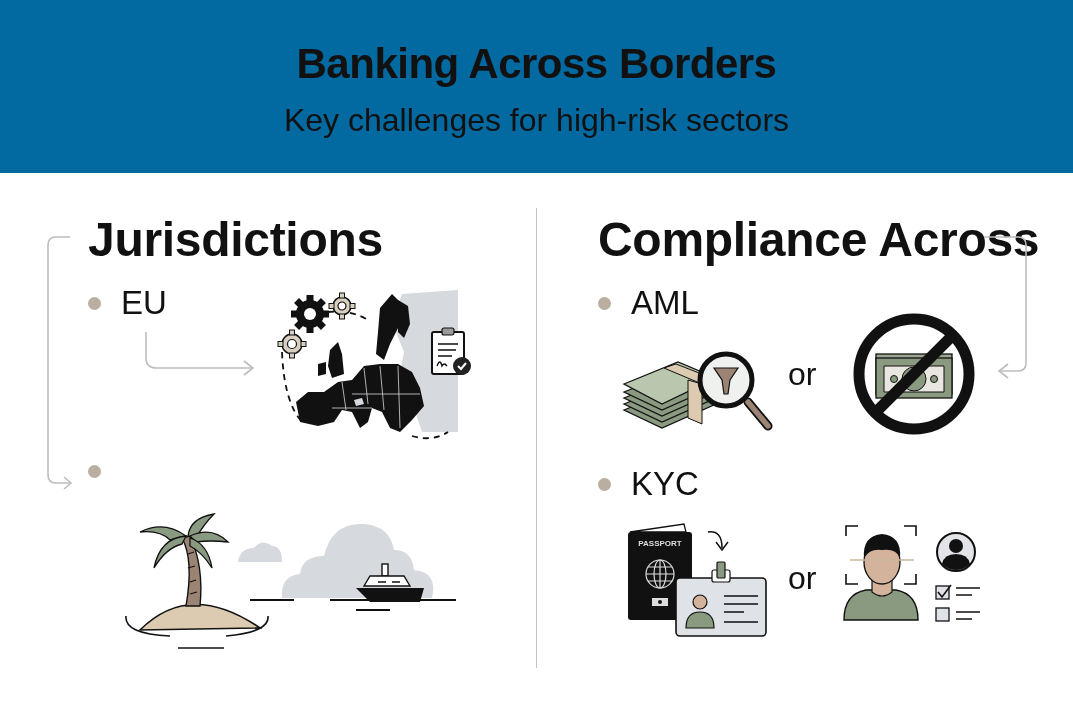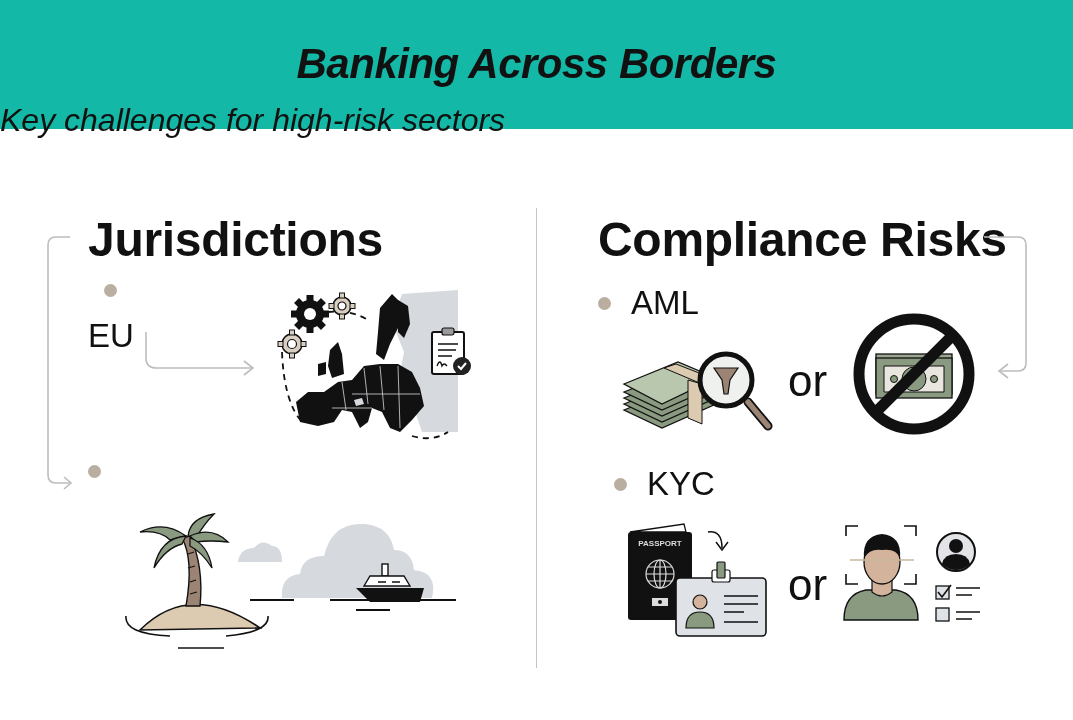--- a/index.html
+++ b/index.html
@@ -1,68 +1,67 @@
 <!DOCTYPE html>
 <html><head>
 <meta charset="utf-8">
 <style>
   * { box-sizing: border-box; margin: 0; padding: 0; }
   html, body { width: 1073px; height: 720px; background: #ffffff; overflow: hidden; }
   body { position: relative; font-family: "Liberation Sans", "DejaVu Sans", sans-serif; color: #111; }
 
   .header {
-    position: absolute; left: 0; top: 0; width: 1073px; height: 129px;
-    background: #14b8a6;
-    font-style: italic;
+    position: absolute; left: 0; top: 0; width: 1073px; height: 173px;
+    background: #0369a1;
   }
   .title {
     position: absolute; left: 0; width: 1073px; top: 40px; text-align: center;
     font-size: 42px; font-weight: bold; letter-spacing: -0.5px; color: #111;
   }
   .subtitle {
-    position: absolute; left: 0; width: 1073px; top: 102px; text-align: left;
+    position: absolute; left: 0; width: 1073px; top: 102px; text-align: center;
     font-size: 32px; font-weight: normal; color: #111;
   }
 
   .divider {
     position: absolute; left: 536px; top: 208px; width: 1px; height: 460px;
     background: #c4c4c4;
   }
 
   .section-title {
     position: absolute; font-size: 48px; font-weight: bold; color: #111; letter-spacing: -0.3px;
   }
   .bullet {
     position: absolute; display: flex; align-items: center; gap: 20px;
     font-size: 33px; color: #111;
   }
   .dot { width: 13px; height: 13px; border-radius: 50%; background: #b9ae9f; display: inline-block; }
 
-  .or-text { position: absolute; font-size: 44px; color: #111; }
+  .or-text { position: absolute; font-size: 32px; color: #111; }
 
   svg { position: absolute; overflow: visible; }
 </style>
 </head>
 <body>
 
 <div class="header">
   <div class="title">Banking Across Borders</div>
   <div class="subtitle">Key challenges for high-risk sectors</div>
 </div>
 
 <div class="divider"></div>
 
 <div class="section-title" style="left:88px; top:212px;">Jurisdictions</div>
 
 <svg style="left:40px; top:230px;" width="40" height="260">
   <path d="M30 7 H16 Q8 7 8 15 V245 Q8 253 16 253 H30" fill="none" stroke="#bdbdbd" stroke-width="1.6"></path>
   <path d="M24 247 L31 253 L24 259" fill="none" stroke="#bdbdbd" stroke-width="1.6"></path>
 </svg>
 
-<div class="bullet" style="left:88px; top:284px;flex-direction:column;">
+<div class="bullet" style="left:88px; top:284px;">
   <span class="dot"></span>
   <span>EU</span>
 </div>
 
 <svg style="left:140px; top:330px;" width="120" height="50">
   <path d="M6 2 V28 Q6 38 16 38 H112" fill="none" stroke="#bdbdbd" stroke-width="1.6"></path>
   <path d="M104 31 L113 38 L104 45" fill="none" stroke="#bdbdbd" stroke-width="1.6"></path>
 </svg>
 
 <svg style="left:272px; top:282px;" width="200" height="160" viewBox="0 0 200 160">
@@ -163,21 +162,21 @@
     <path d="M62 28 Q74 50 66 96 L80 96 Q84 56 70 26 Z" fill="#9b8474" stroke="#111" stroke-width="1.4"></path>
     <path d="M68 44 L74 42 M68 58 L75 56 M70 72 L76 70 M70 84 L77 82" stroke="#111" stroke-width="1.2"></path>
     <path d="M66 26 Q44 10 20 22 Q40 20 50 30 Z" fill="#8a9a80" stroke="#111" stroke-width="1.3"></path>
     <path d="M66 26 Q40 28 34 58 Q46 38 62 34 Z" fill="#8a9a80" stroke="#111" stroke-width="1.3"></path>
     <path d="M68 26 Q70 8 94 4 Q84 14 76 28 Z" fill="#8a9a80" stroke="#111" stroke-width="1.3"></path>
     <path d="M70 26 Q92 16 108 32 Q90 30 76 32 Z" fill="#8a9a80" stroke="#111" stroke-width="1.3"></path>
     <path d="M70 28 Q88 34 92 58 Q82 42 70 36 Z" fill="#8a9a80" stroke="#111" stroke-width="1.3"></path>
   </g>
 </svg>
 
-<div class="section-title" style="left:598px; top:212px;">Compliance Risks</div>
+<div class="section-title" style="left:598px; top:212px;">Compliance Across</div>
 
 <svg style="left:978px; top:230px;" width="60" height="150">
   <path d="M6 7 H40 Q48 7 48 15 V133 Q48 141 40 141 H22" fill="none" stroke="#bdbdbd" stroke-width="1.6"></path>
   <path d="M30 134 L21 141 L30 148" fill="none" stroke="#bdbdbd" stroke-width="1.6"></path>
 </svg>
 
 <div class="bullet" style="left:598px; top:284px;">
   <span class="dot"></span>
   <span>AML</span>
 </div>
@@ -206,21 +205,21 @@
   <rect x="24" y="42" width="76" height="40" fill="#9aa690" stroke="#111" stroke-width="1.3"></rect>
   <rect x="24" y="46" width="76" height="40" fill="#8a9a80" stroke="#111" stroke-width="1.3"></rect>
   <path d="M32 54 H92 V80 H32 Z" fill="#e8e6df" stroke="#111" stroke-width="1"></path>
   <circle cx="62" cy="67" r="12" fill="#8a9a80" stroke="#111" stroke-width="1"></circle>
   <circle cx="42" cy="67" r="3.5" fill="#8a9a80" stroke="#111" stroke-width="1"></circle>
   <circle cx="82" cy="67" r="3.5" fill="#8a9a80" stroke="#111" stroke-width="1"></circle>
   <circle cx="62" cy="62" r="55" fill="none" stroke="#111" stroke-width="11"></circle>
   <path d="M24 100 L100 24" stroke="#111" stroke-width="11"></path>
 </svg>
 
-<div class="bullet" style="left:614px; top:465px;">
+<div class="bullet" style="left:598px; top:465px;">
   <span class="dot"></span>
   <span>KYC</span>
 </div>
 
 <svg style="left:626px; top:522px;" width="145" height="120" viewBox="0 0 145 120">
   <path d="M4 10 L58 2 L60 10 Z" fill="#fff" stroke="#111" stroke-width="1.3"></path>
   <rect x="2" y="10" width="64" height="88" rx="3" fill="#111"></rect>
   <text x="34" y="24" text-anchor="middle" font-size="8" font-weight="bold" fill="#ddd" font-family="Liberation Sans, sans-serif">PASSPORT</text>
   <g stroke="#ddd" stroke-width="1.2" fill="none">
     <circle cx="34" cy="52" r="14"></circle>

